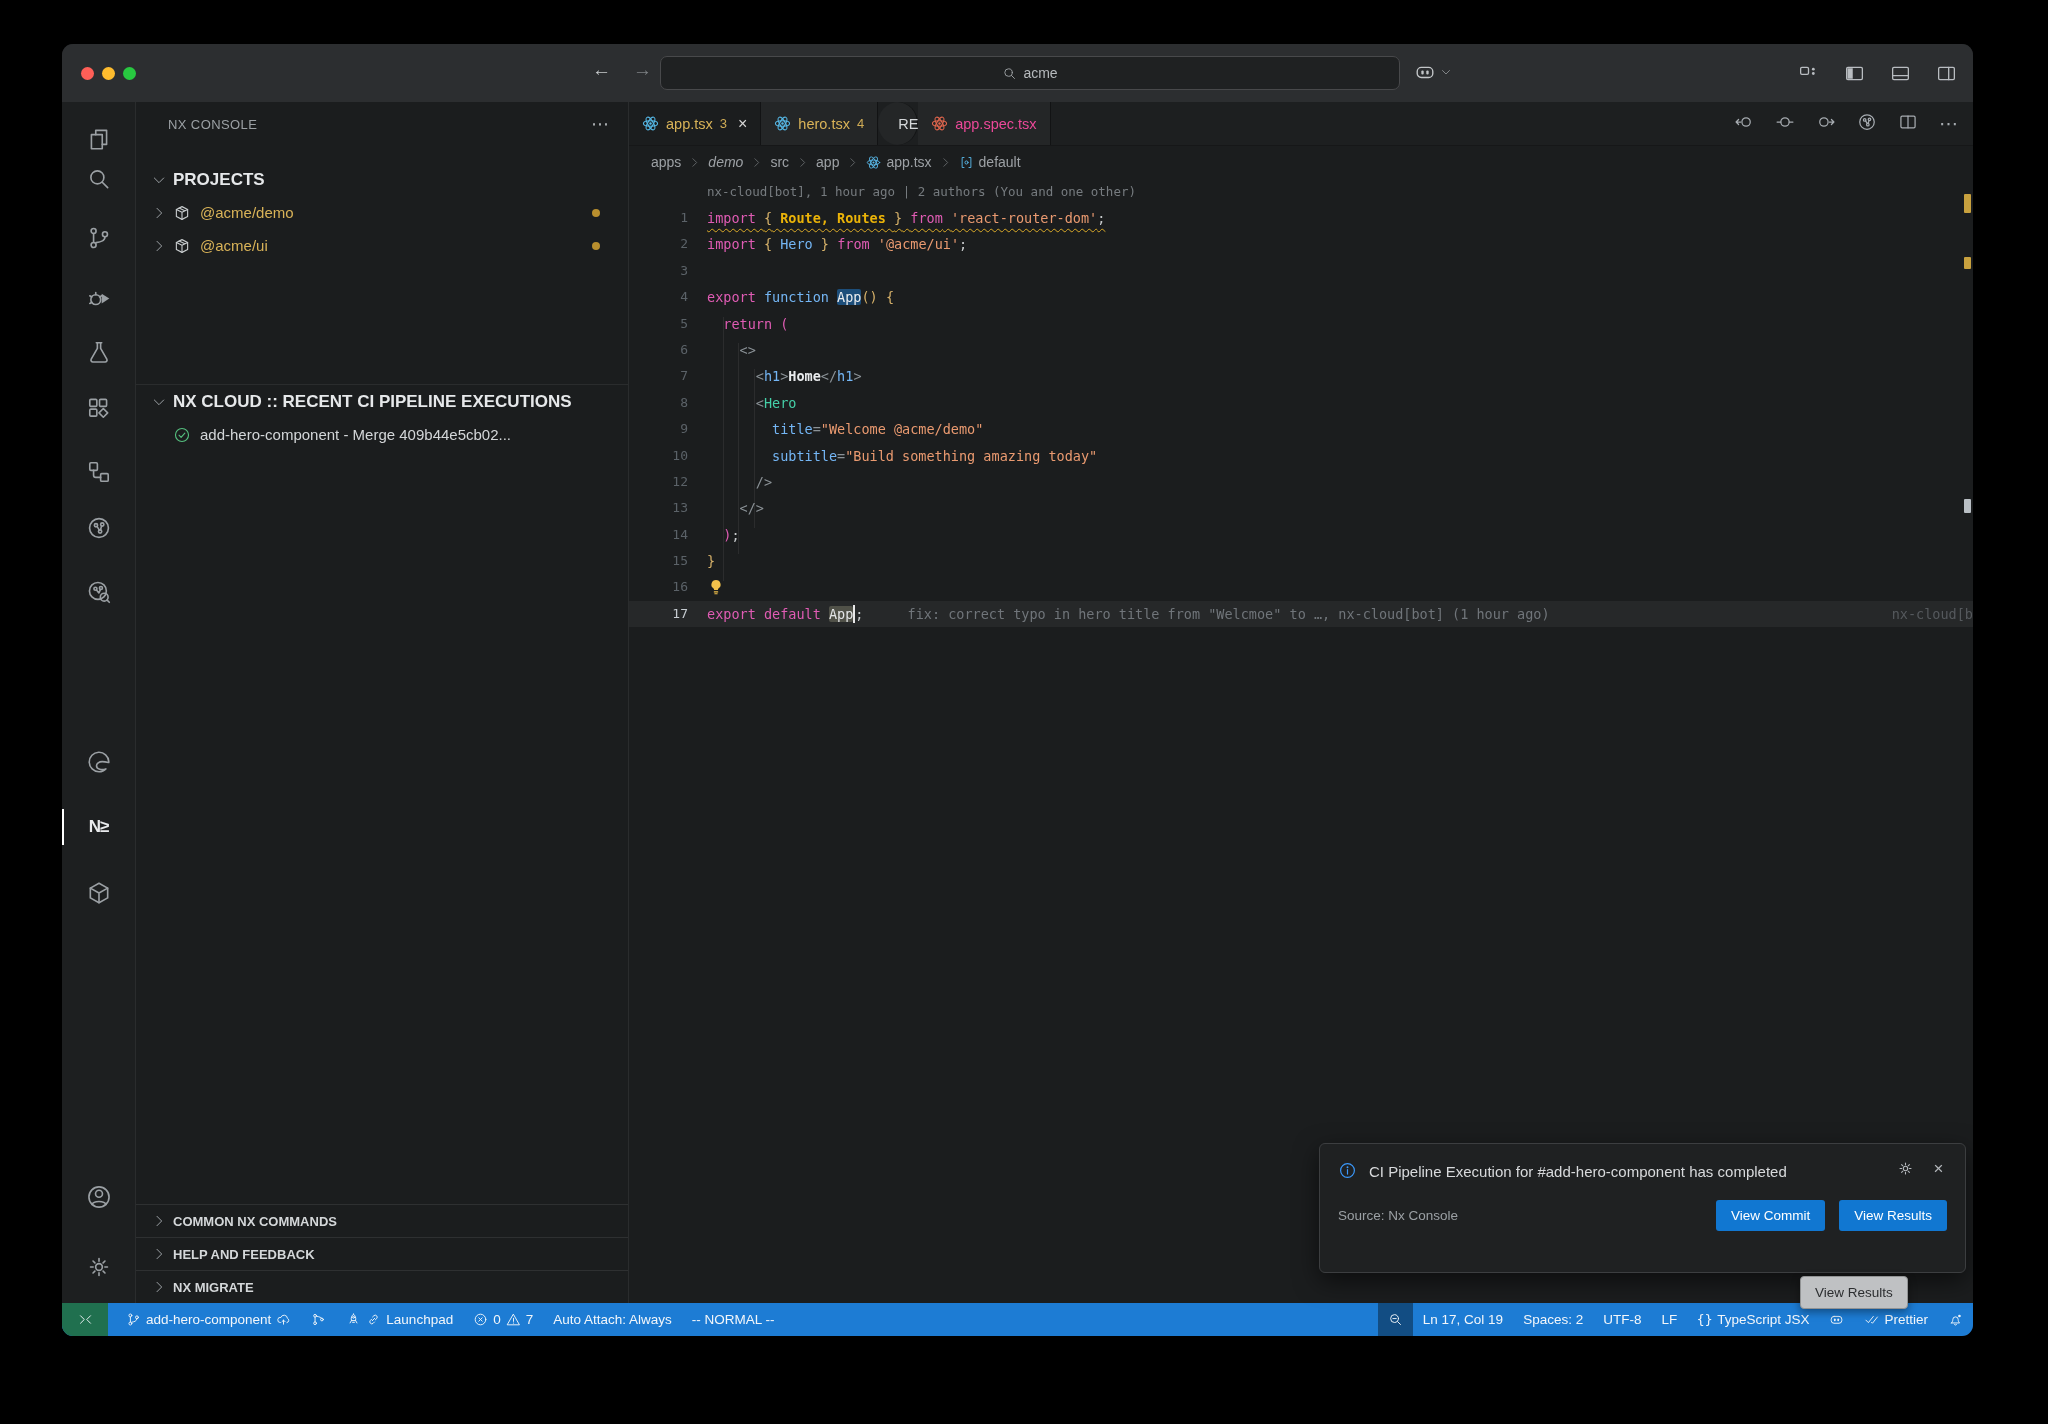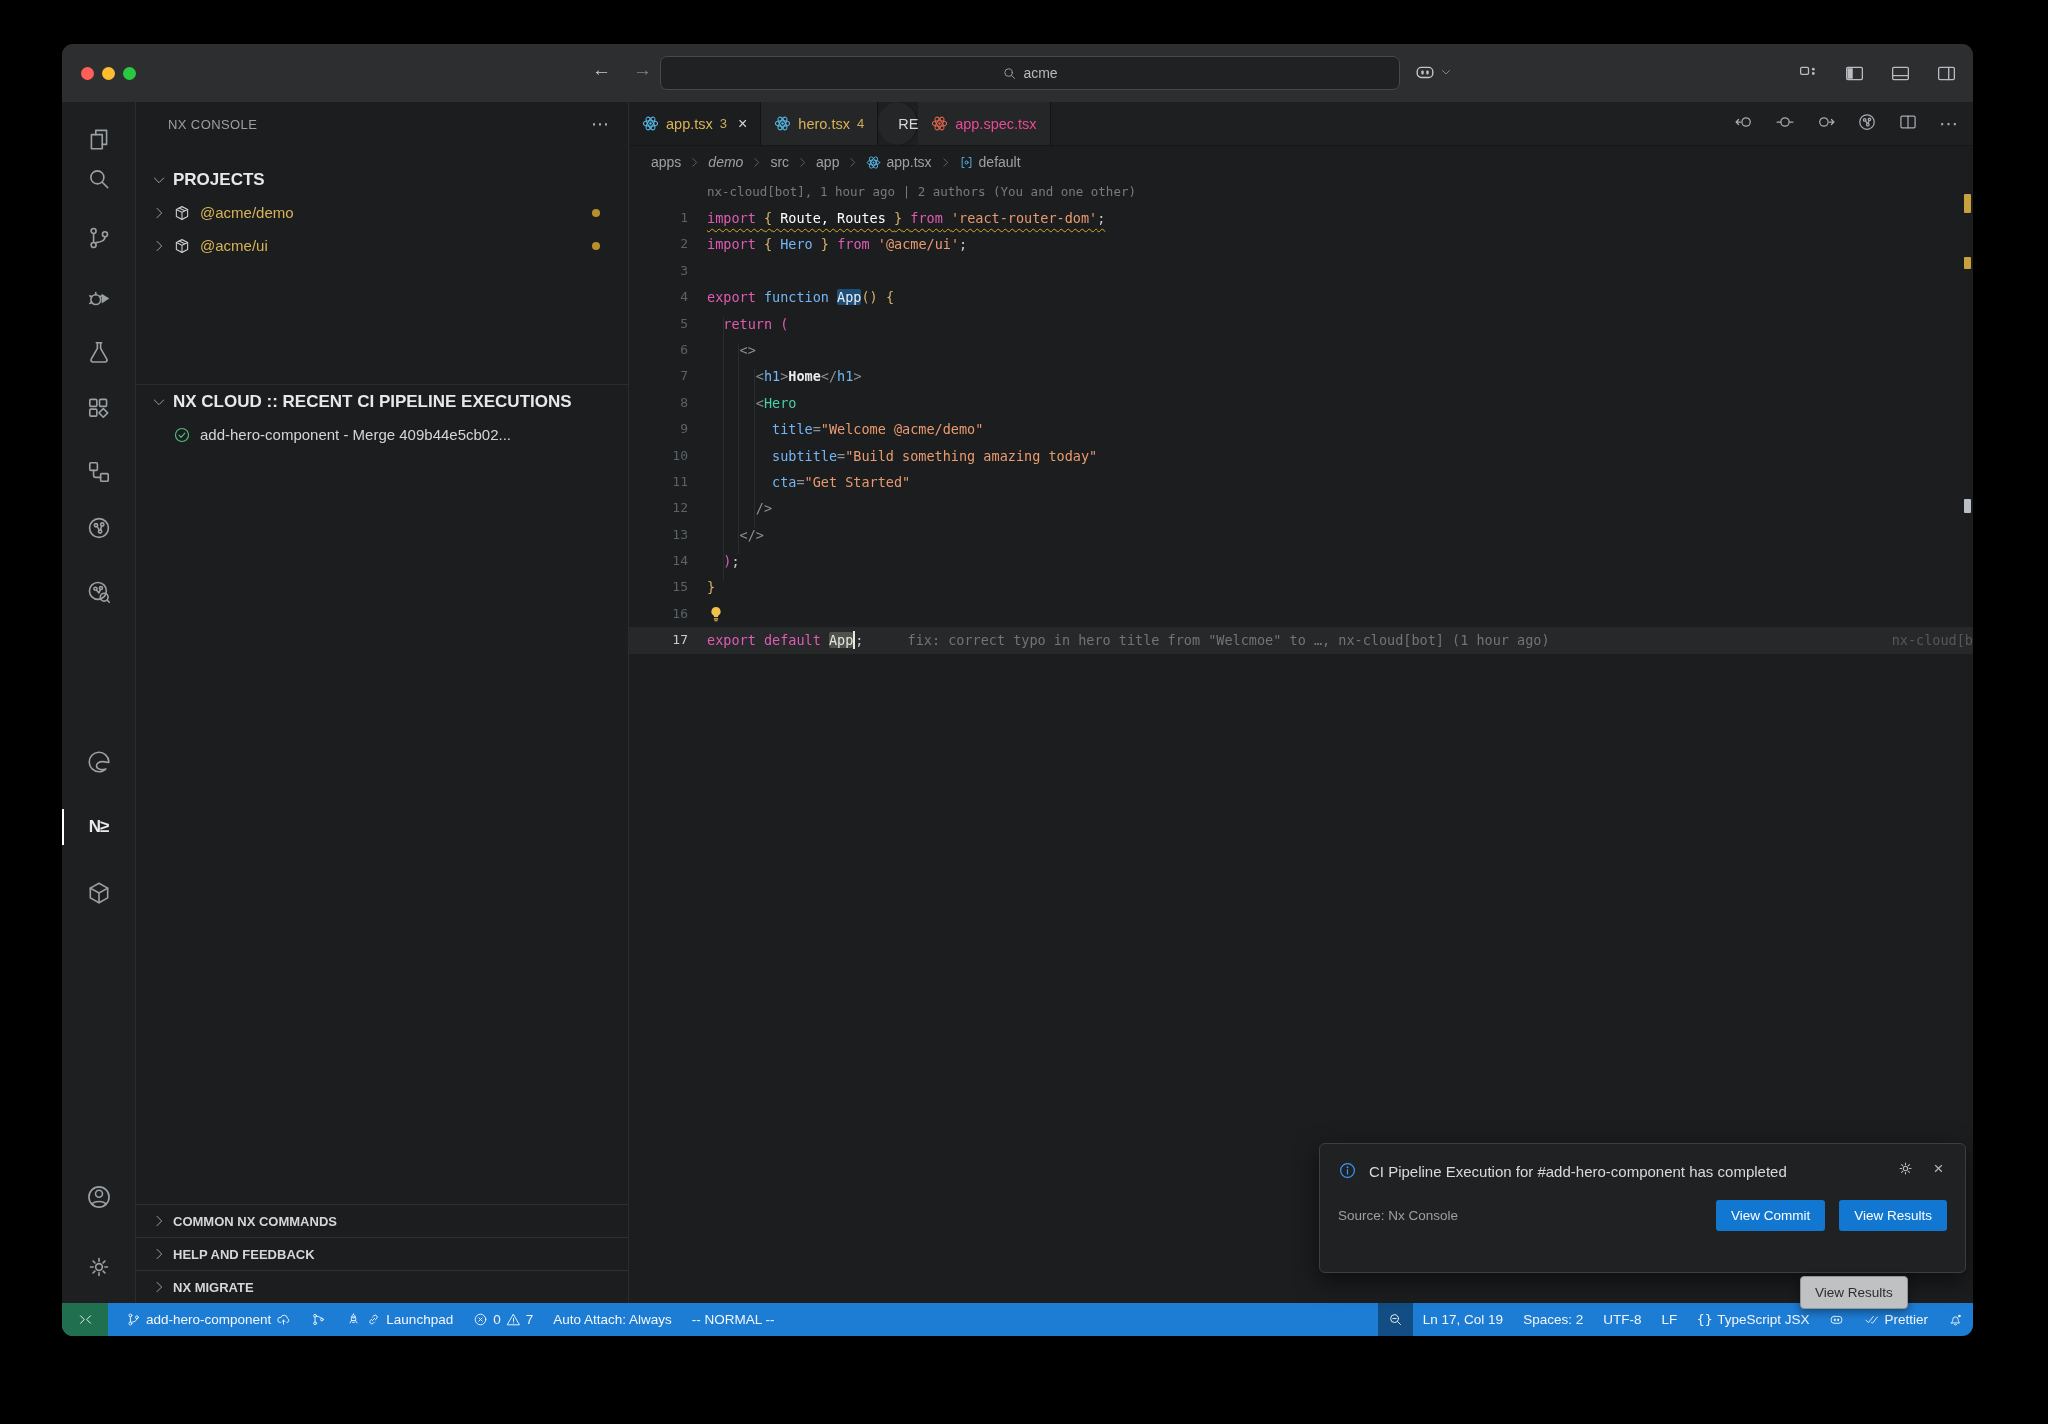--- a/index.html
+++ b/index.html
@@ -74,21 +74,21 @@
 
   #codearea{position:relative;height:calc(100% - 75px);overflow:hidden;
     font-family:"DejaVu Sans Mono","Liberation Mono",monospace;font-size:13.5px;}
   .codelens{height:27px;line-height:27px;padding-left:78px;color:#767b7f;font-size:12.5px;white-space:pre;}
   .code-line{position:relative;height:26.4px;line-height:26.4px;white-space:pre;}
   .code-line .num{position:absolute;left:0;width:59px;text-align:right;color:#5b6268;font-size:13px;}
   .code-line .src{position:absolute;left:78px;}
   .code-line.current{background:rgba(255,255,255,.05);}
   .code-line.current .num{color:#c6ccd1;}
   .tk-kw,.tk-pink{color:var(--keyword_pink);} .tk-pl{color:#c9ccce;} .tk-pun{color:#8b9297;}
-  .tk-gold{color:var(--bracket_gold);} .tk-gf{color:#ffffff;}
+  .tk-gold{color:var(--bracket_gold);} .tk-gf{color:#eab308;font-weight:bold;}
   .tk-str{color:var(--string_orange);} .tk-blue,.tk-tag,.tk-attr{color:var(--func_blue);}
   .tk-cmp{color:var(--component_teal);} .tk-txt{color:#e9ebed;font-weight:bold;}
   .tk-hlb{background:#1d4e7a;color:#eaecee;border-radius:2px;}
   .tk-hlg{background:rgba(128,128,106,.48);color:#e3e5e7;border-radius:2px;}
   .squig{text-decoration:underline;text-decoration-style:wavy;text-decoration-color:var(--warning);
     text-decoration-thickness:1px;text-underline-offset:5px;}
   .cursor{display:inline-block;width:2px;height:18px;background:#e8e8e8;vertical-align:-4px;}
   .blame{color:#70757a;margin-left:44px;}
   .blameclip{position:absolute;right:0;color:#55595d;}
   .guide{position:absolute;width:1px;background:rgba(255,255,255,.07);}
@@ -559,21 +559,20 @@
             <div class="code-line"><span class="num">1</span><span class="src"><span class="squig"><span class="tk-kw">import</span><span class="tk-pl"> </span><span class="tk-gold">{</span><span class="tk-gf"> Route, Routes </span><span class="tk-gold">}</span><span class="tk-pl"> </span><span class="tk-kw">from</span><span class="tk-pl"> </span><span class="tk-str">'react-router-dom'</span><span class="tk-pl">;</span></span></span></div>
             <div class="code-line"><span class="num">2</span><span class="src"><span class="tk-kw">import</span><span class="tk-pl"> </span><span class="tk-gold">{</span><span class="tk-pl"> </span><span class="tk-blue">Hero</span><span class="tk-pl"> </span><span class="tk-gold">}</span><span class="tk-pl"> </span><span class="tk-kw">from</span><span class="tk-pl"> </span><span class="tk-str">'@acme/ui'</span><span class="tk-pl">;</span></span></div>
             <div class="code-line"><span class="num">3</span><span class="src"></span></div>
             <div class="code-line"><span class="num">4</span><span class="src"><span class="tk-kw">export</span><span class="tk-pl"> </span><span class="tk-blue">function</span><span class="tk-pl"> </span><span class="tk-hlb">App</span><span class="tk-gold">()</span><span class="tk-pl"> </span><span class="tk-gold">{</span></span></div>
             <div class="code-line"><span class="num">5</span><span class="src"><span class="tk-pl">  </span><span class="tk-kw">return</span><span class="tk-pl"> </span><span class="tk-pink">(</span></span></div>
             <div class="code-line"><span class="num">6</span><span class="src"><span class="tk-pl">    </span><span class="tk-pun">&lt;&gt;</span></span></div>
             <div class="code-line"><span class="num">7</span><span class="src"><span class="tk-pl">      </span><span class="tk-pun">&lt;</span><span class="tk-tag">h1</span><span class="tk-pun">&gt;</span><span class="tk-txt">Home</span><span class="tk-pun">&lt;/</span><span class="tk-tag">h1</span><span class="tk-pun">&gt;</span></span></div>
             <div class="code-line"><span class="num">8</span><span class="src"><span class="tk-pl">      </span><span class="tk-pun">&lt;</span><span class="tk-cmp">Hero</span></span></div>
             <div class="code-line"><span class="num">9</span><span class="src"><span class="tk-pl">        </span><span class="tk-attr">title</span><span class="tk-pun">=</span><span class="tk-str">"Welcome @acme/demo"</span></span></div>
             <div class="code-line"><span class="num">10</span><span class="src"><span class="tk-pl">        </span><span class="tk-attr">subtitle</span><span class="tk-pun">=</span><span class="tk-str">"Build something amazing today"</span></span></div>
-            <div class="code-line"><span class="num">11</span><span class="src"><span class="tk-pl">        </span><span class="tk-attr">cta</span><span class="tk-pun">=</span><span class="tk-str">"Get Started"</span></span></div>
             <div class="code-line"><span class="num">12</span><span class="src"><span class="tk-pl">      </span><span class="tk-pun">/&gt;</span></span></div>
             <div class="code-line"><span class="num">13</span><span class="src"><span class="tk-pl">    </span><span class="tk-pun">&lt;/&gt;</span></span></div>
             <div class="code-line"><span class="num">14</span><span class="src"><span class="tk-pl">  </span><span class="tk-pink">)</span><span class="tk-pl">;</span></span></div>
             <div class="code-line"><span class="num">15</span><span class="src"><span class="tk-gold">}</span></span></div>
             <div class="code-line"><span class="num">16</span><span class="src"></span><span class="bulb"><svg viewBox="0 0 24 24">
                   <path d="M12 2.6a6.2 6.2 0 0 1 3.6 11.2c-.8.6-1.1 1.4-1.1 2.2h-5c0-.8-.3-1.6-1.1-2.2A6.2 6.2 0 0 1 12 2.6z" fill="#f2c14b" stroke="none"></path>
                   <path d="M9.8 18.6h4.4M10.5 21h3" stroke="#f2c14b" fill="none" stroke-width="1.6" stroke-linecap="round"></path>
                 </svg></span></div>
             <div class="code-line current"><span class="num">17</span><span class="src"><span class="tk-kw">export</span><span class="tk-pl"> </span><span class="tk-kw">default</span><span class="tk-pl"> </span><span class="tk-hlg">App</span><span class="cursor"></span><span class="tk-pl">;</span><span class="blame">fix: correct typo in hero title from "Welcmoe" to …, nx-cloud[bot] (1 hour ago)</span></span><span class="blameclip">nx-cloud[b</span></div>
             <div class="ovmark" style="right: 2px; top: 16px; height: 19px; background: rgb(200, 161, 62);"></div>

